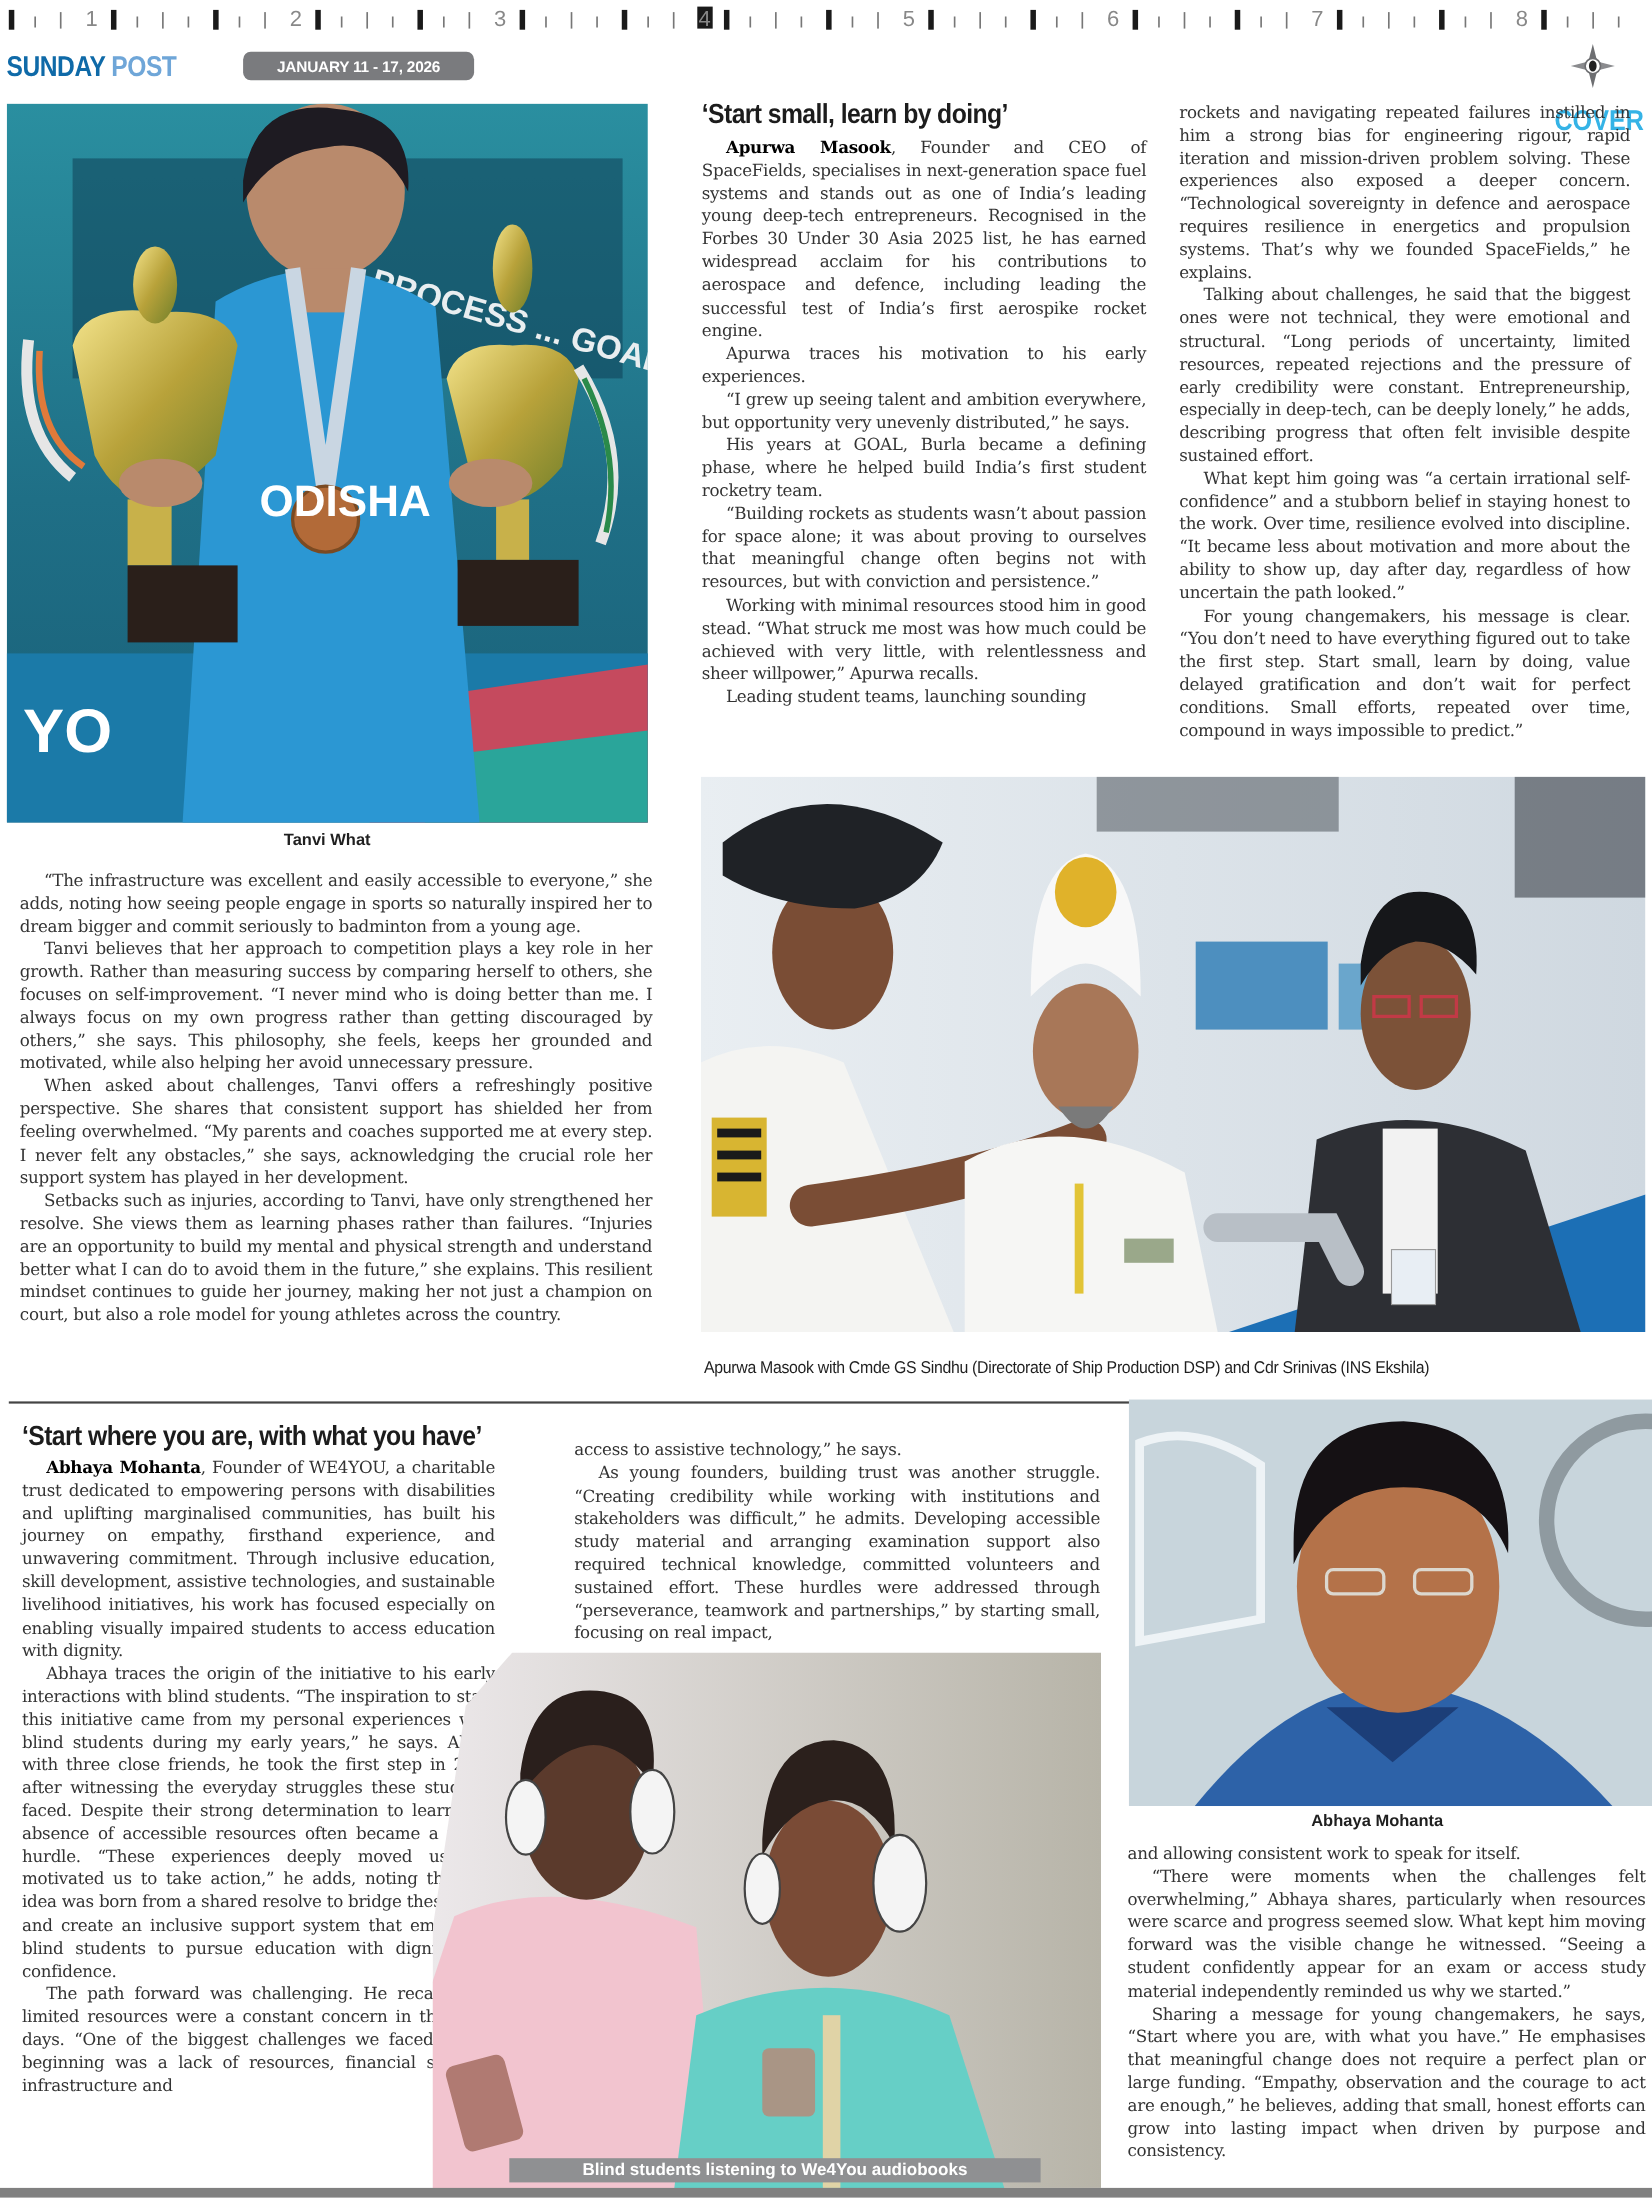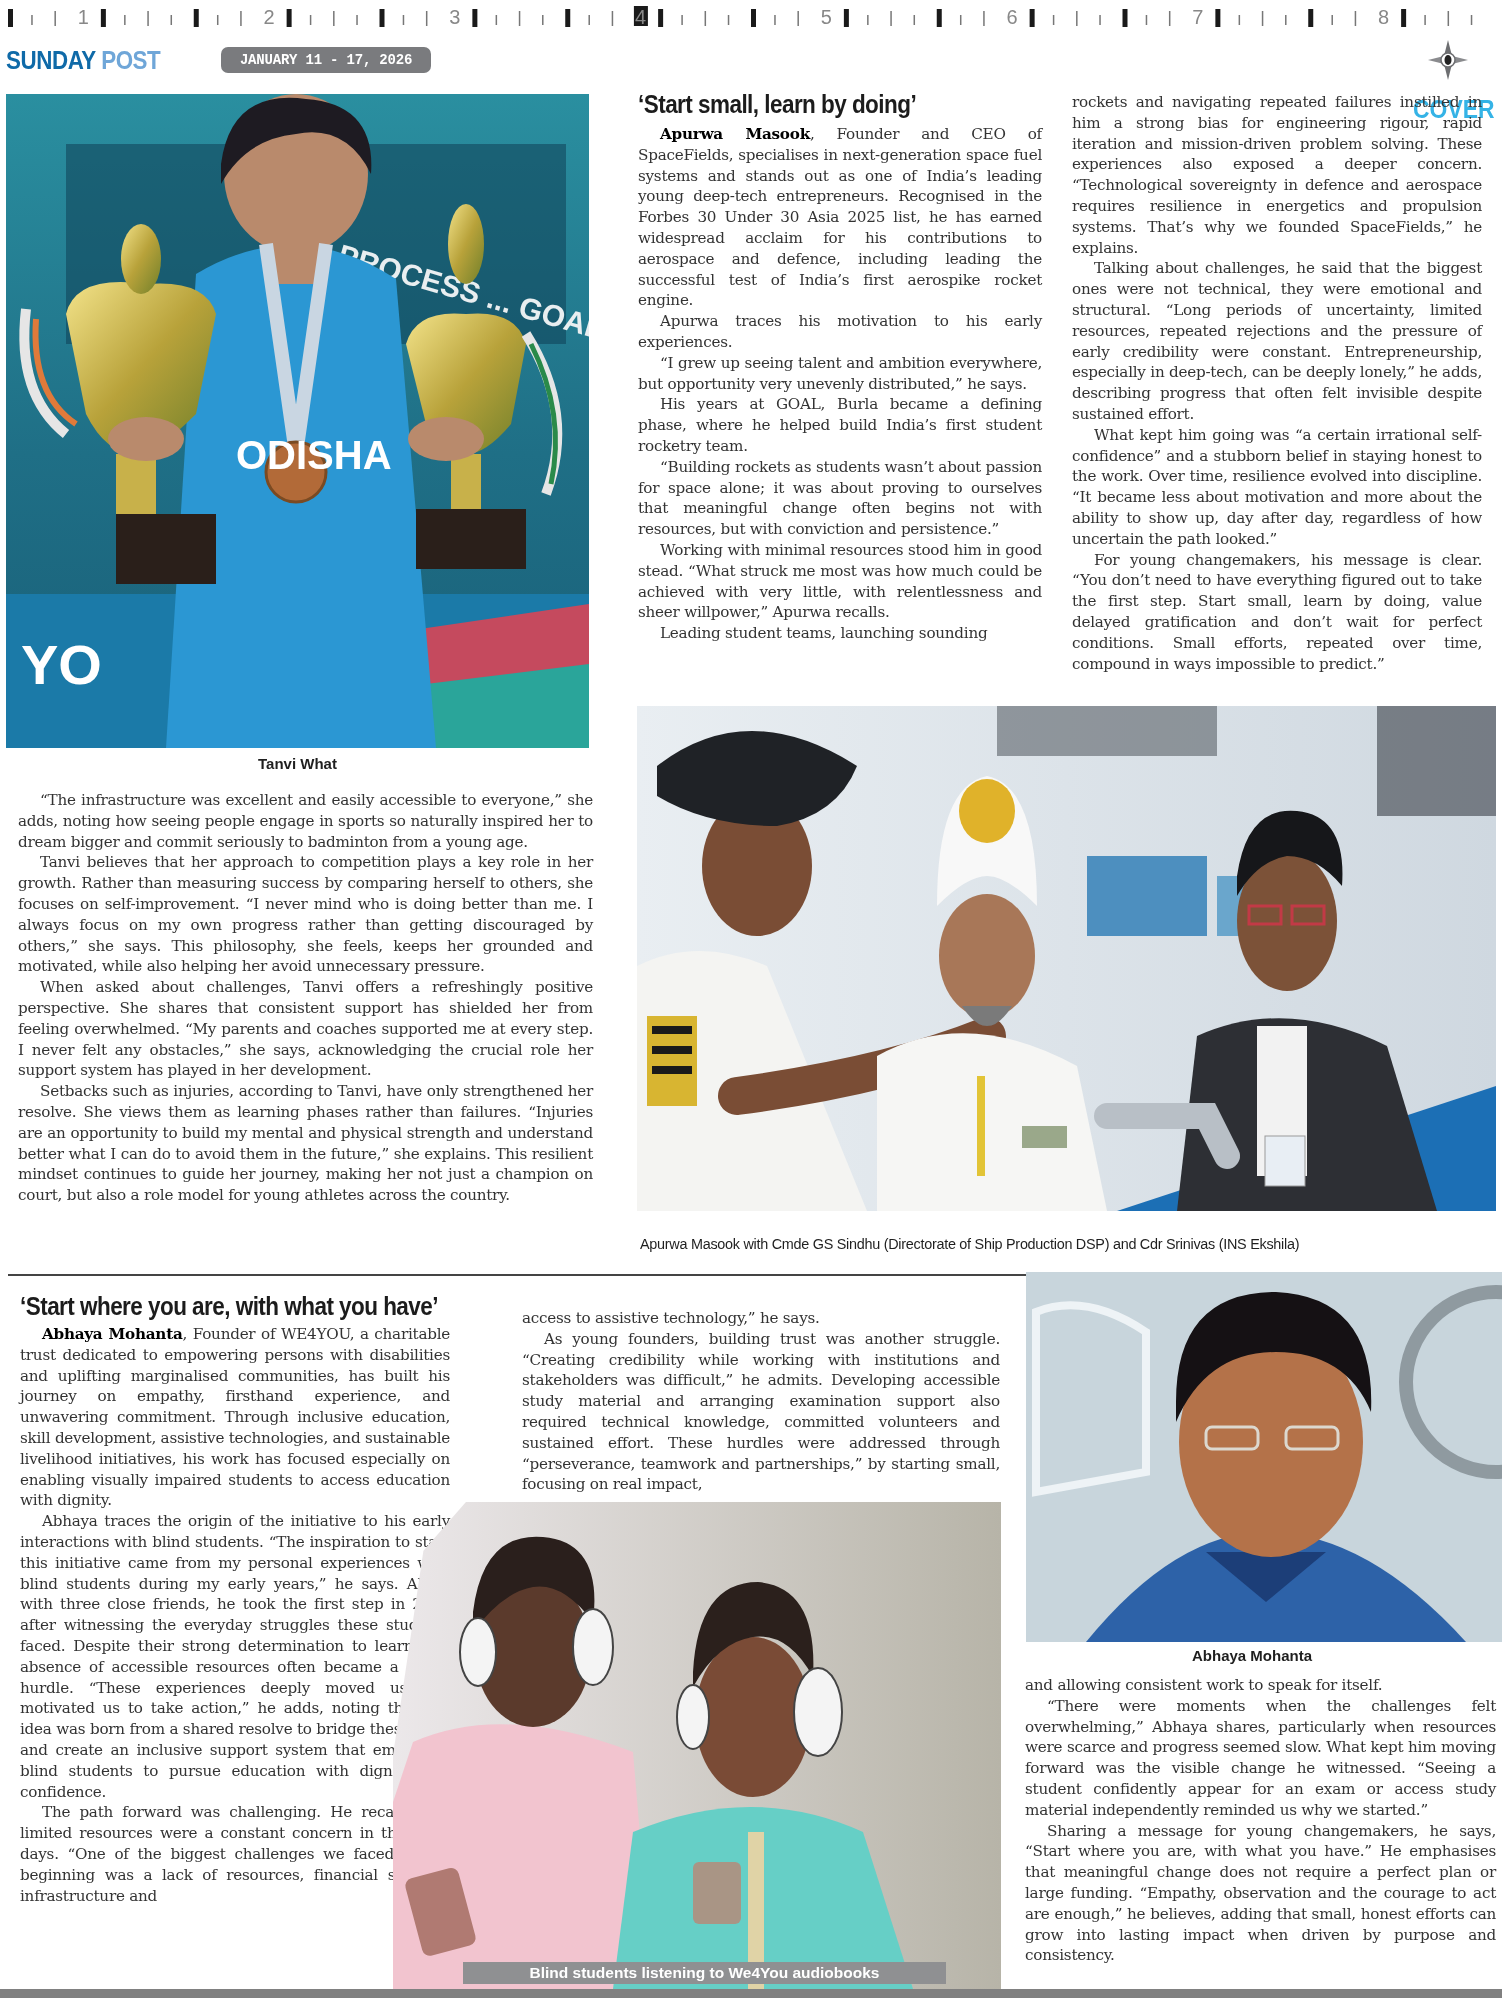--- a/index.html
+++ b/index.html
@@ -9,21 +9,21 @@
   
   .ruler { position: absolute; left: 0; top: 0; width: 1502px; height: 30px; }
   .ruler svg { width: 100%; height: 100%; }
   .ruler-num { font-family: "Liberation Sans", sans-serif; font-size: 20px; fill: #888; }
 
   
   .masthead { position: absolute; left: 6px; top: 42px; height: 36px; display: flex; align-items: center; }
   .brand { font-family: "Liberation Sans", sans-serif; font-weight: bold; font-size: 26px; letter-spacing: -0.5px; transform: scaleX(0.86); transform-origin: left center; white-space: nowrap; }
   .brand .b1 { color: #0f6aa8; }
   .brand .b2 { color: #6fa6d8; }
-  .date-pill { position: absolute; left: 215px; top: 5px; width: 210px; height: 26px; border-radius: 7px; background: #7a7b7e; color: #fff; font-family: Liberation Mono, monospace; font-weight: bold; font-size: 14px; display: flex; align-items: center; justify-content: center; letter-spacing: -0.2px; }
+  .date-pill { position: absolute; left: 215px; top: 5px; width: 210px; height: 26px; border-radius: 7px; background: #7a7b7e; color: #fff; font-family: Liberation Sans, sans-serif; font-weight: bold; font-size: 14px; display: flex; align-items: center; justify-content: center; letter-spacing: -0.2px; }
   .cover { position: absolute; right: 8px; top: 38px; display: flex; align-items: center; gap: 8px; flex-direction: column; }
   .cover-label { font-family: "Liberation Sans", sans-serif; font-weight: bold; font-size: 26px; color: #35b3e6; transform: scaleX(0.88); transform-origin: right center; }
 
   
   .col { position: absolute; font-size: 15.2px; line-height: 20.8px; text-align: justify; color: #333; letter-spacing: -0.25px; }
   .col p { text-indent: 22px; hyphens: auto; }
   .col p.noind { text-indent: 0; }
   .col b { color: #000000; }
   .headline { position: absolute; font-family: "Liberation Sans", sans-serif; font-weight: bold; font-size: 25px; color: #1c1c1c; letter-spacing: -0.6px; transform: scaleX(0.9); transform-origin: left center; white-space: nowrap; }
   .caption { position: absolute; font-family: "Liberation Sans", sans-serif; font-size: 15px; color: #1f1f1f; white-space: nowrap; }

